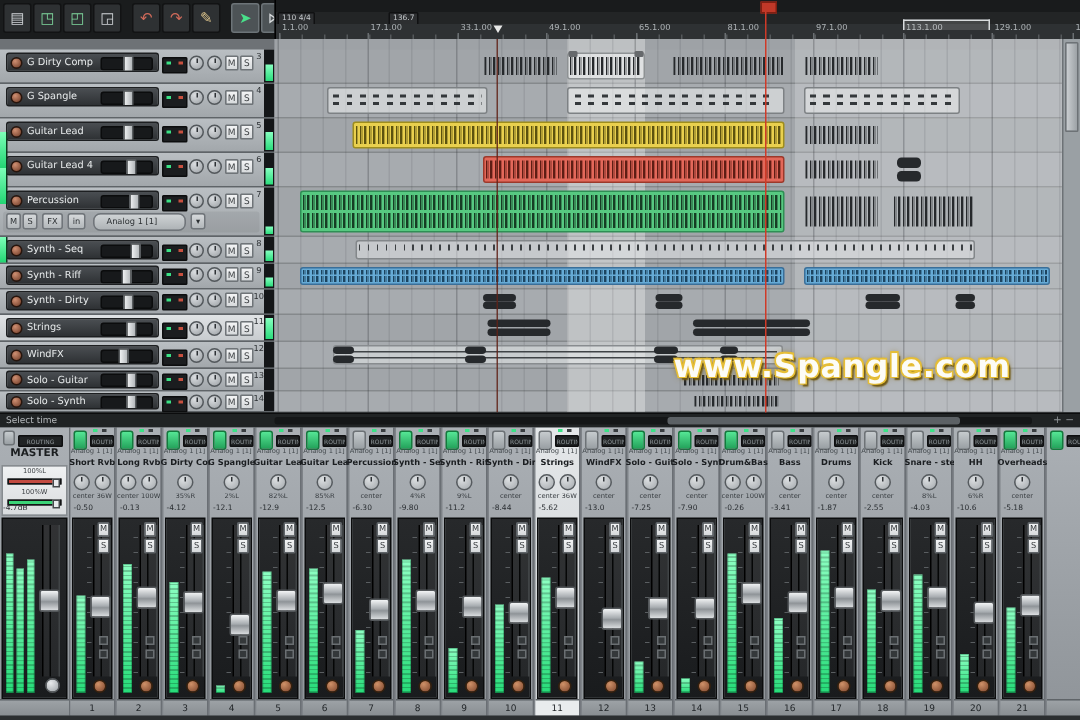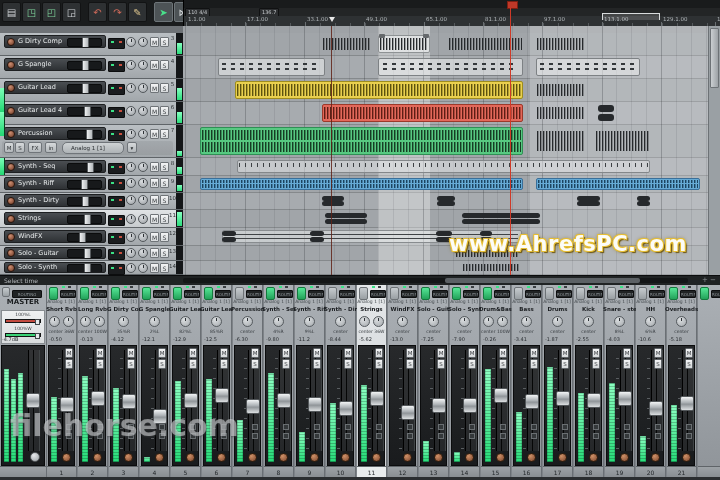--- a/index.html
+++ b/index.html
@@ -507,21 +507,21 @@
         <div class="msq" style="left: 150px; top: 2px;">M</div>
         <div class="msq" style="left: 160px; top: 2px;">S</div>
         <div class="tnum">14</div>
         <div class="tmet">
           <div class="tmfill" style="height: 0%;"></div>
         </div>
       </div>
     </div>
 
   <div class="arr" id="arr">
-    <div class="wm-site">www.AhrefsPC.com</div>
+    <div class="wm-site">www.Spangle.com</div>
   <div class="arow" style="top: 7px; height: 23px;"></div>
       <div class="arow alt" style="top: 30px; height: 23px;"></div>
       <div class="arow" style="top: 53px; height: 23px;"></div>
       <div class="arow alt" style="top: 76px; height: 23px;"></div>
       <div class="arow" style="top: 99px; height: 33px;"></div>
       <div class="arow alt" style="top: 132px; height: 18px;"></div>
       <div class="arow" style="top: 150px; height: 17px;"></div>
       <div class="arow alt" style="top: 167px; height: 17px;"></div>
       <div class="arow" style="top: 184px; height: 18px;"></div>
       <div class="arow alt" style="top: 202px; height: 18px;"></div>
@@ -1208,18 +1208,17 @@
         </div>
         <div class="cnum">21</div>
       </div>
       <div class="strip" style="left: 698px; width: 30px;">
         <div class="fxbtn"></div>
         <div class="routing">ROUTING</div>
         <div class="cnum"></div>
       </div>
     </div>
 
-  <div class="wm-file">filehorse.com</div>
 <div class="inmeter" style="top: 88px; height: 24px;"></div>
     <div class="inmeter" style="top: 112px; height: 24px;"></div>
     <div class="inmeter" style="top: 158px; height: 17px;"></div>
     <div class="playhead" style="left: 510px; top: 8px; height: 267px;"></div>
   </div>
 
 </body></html>

